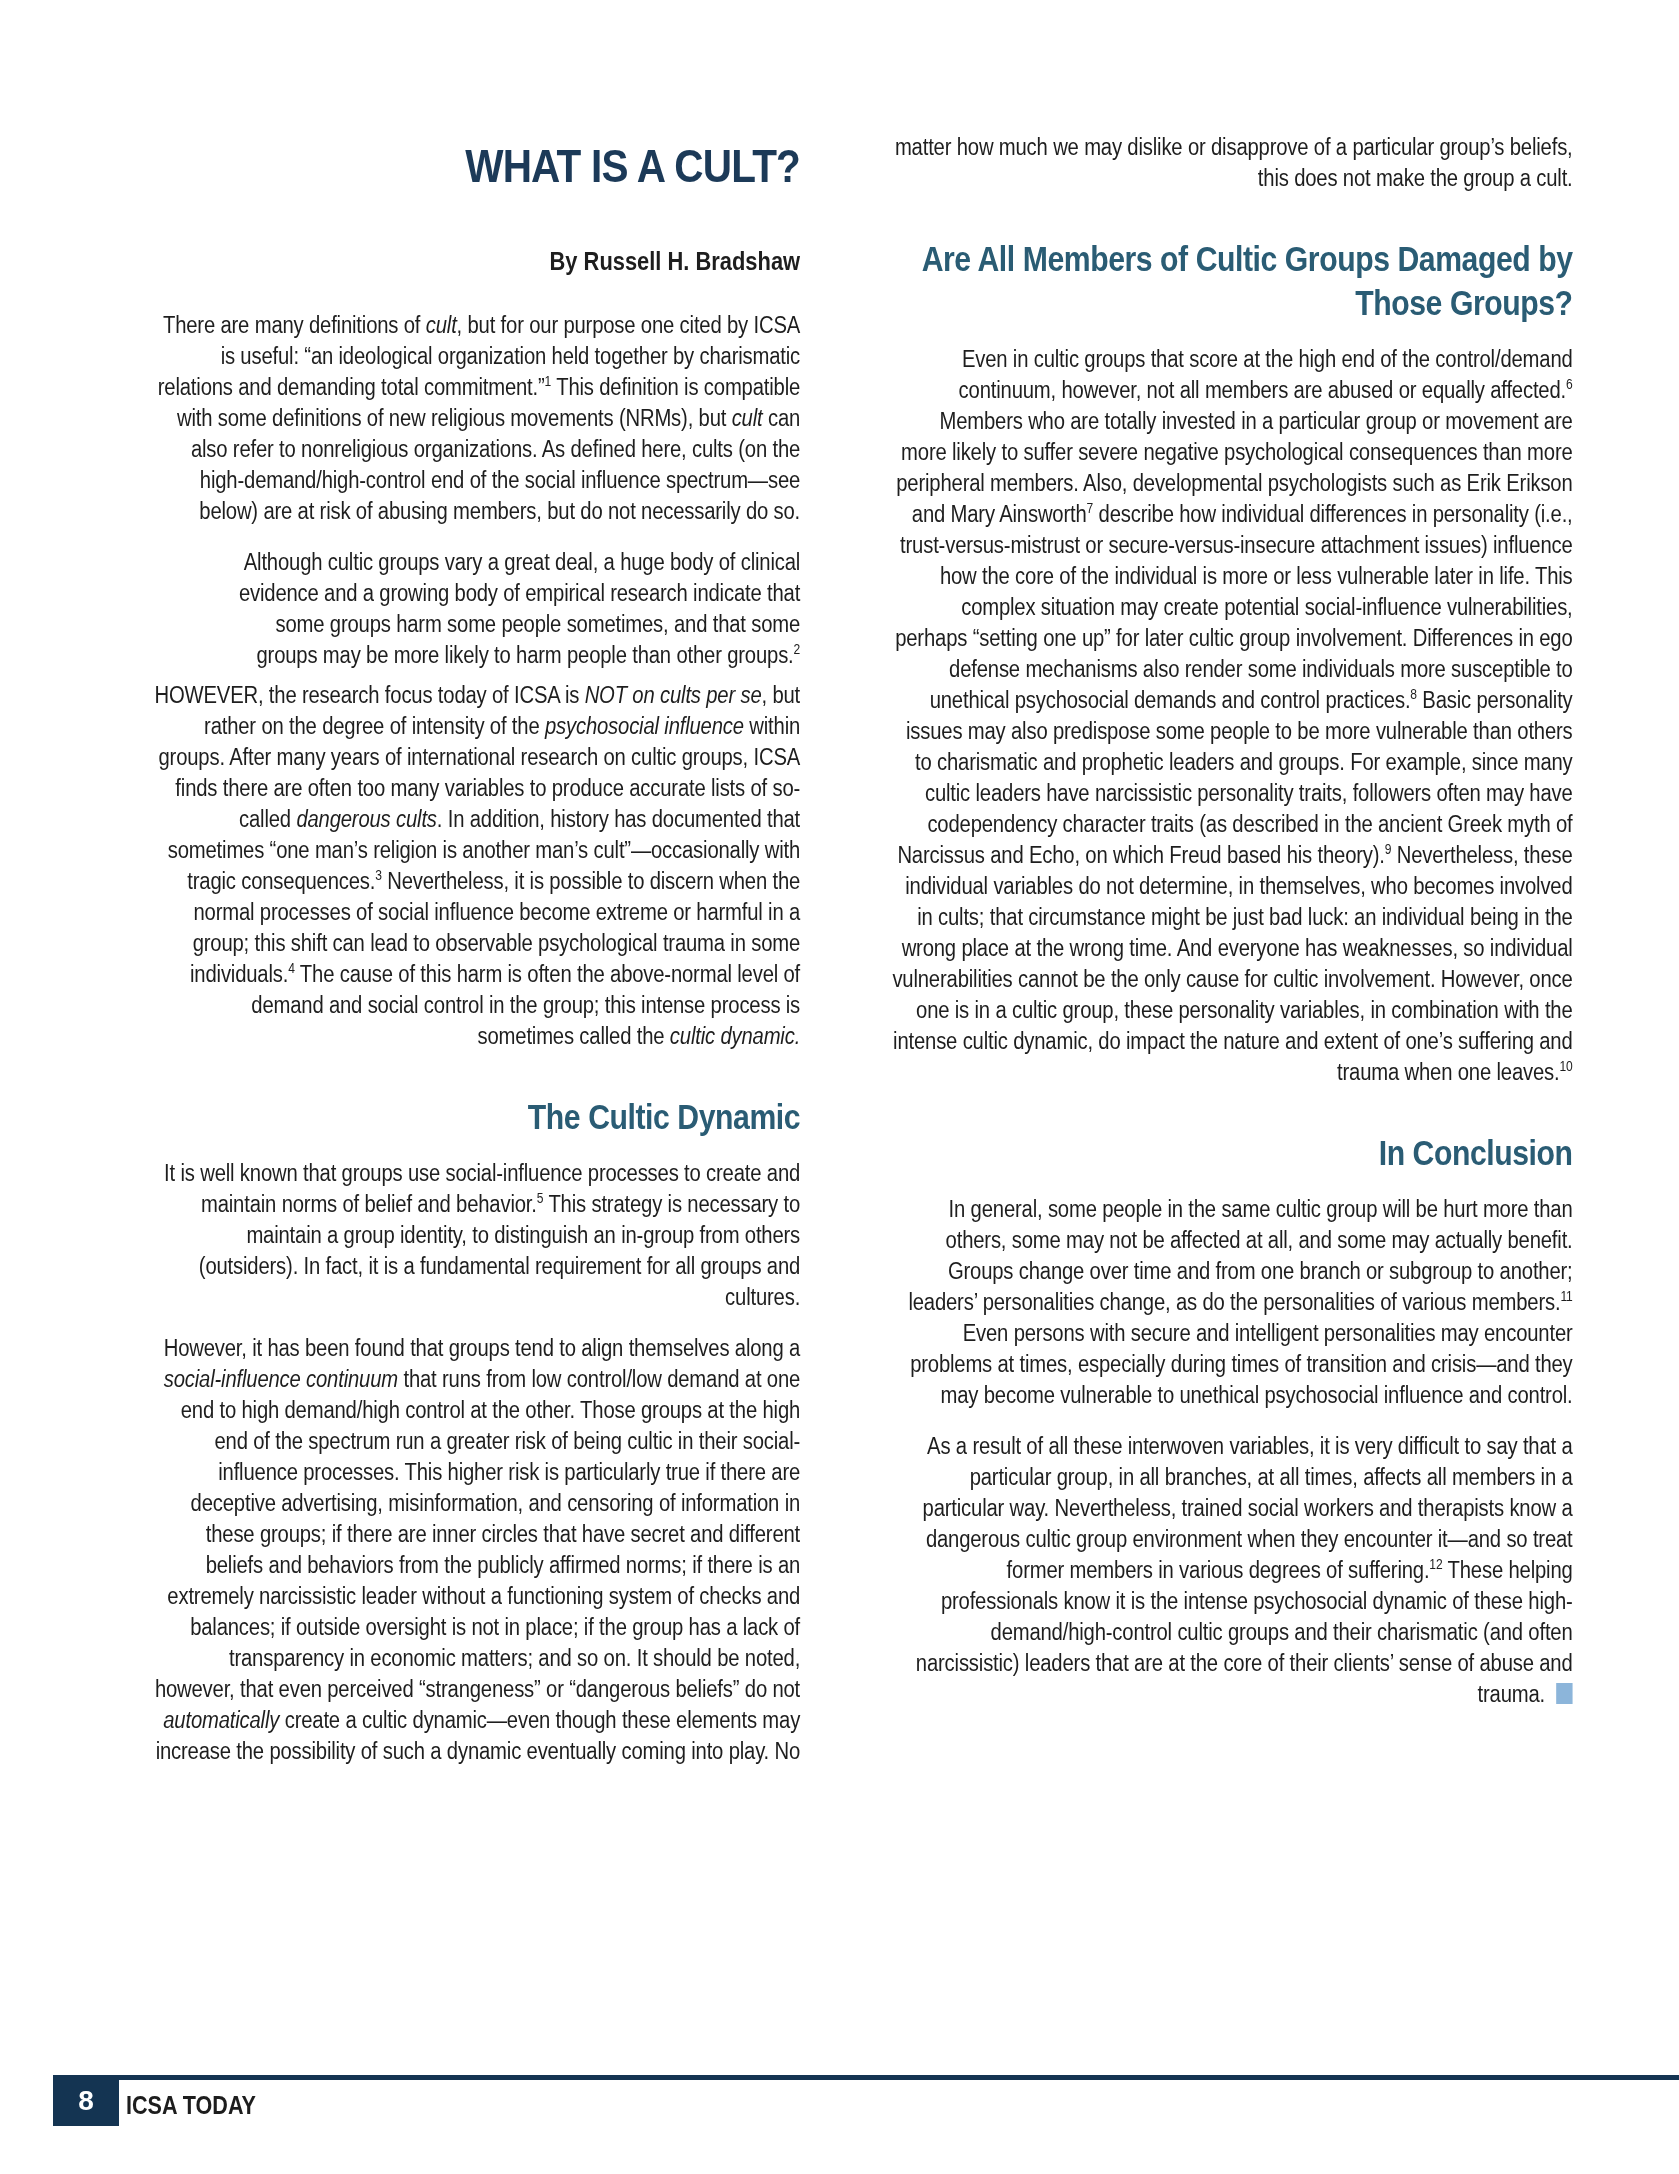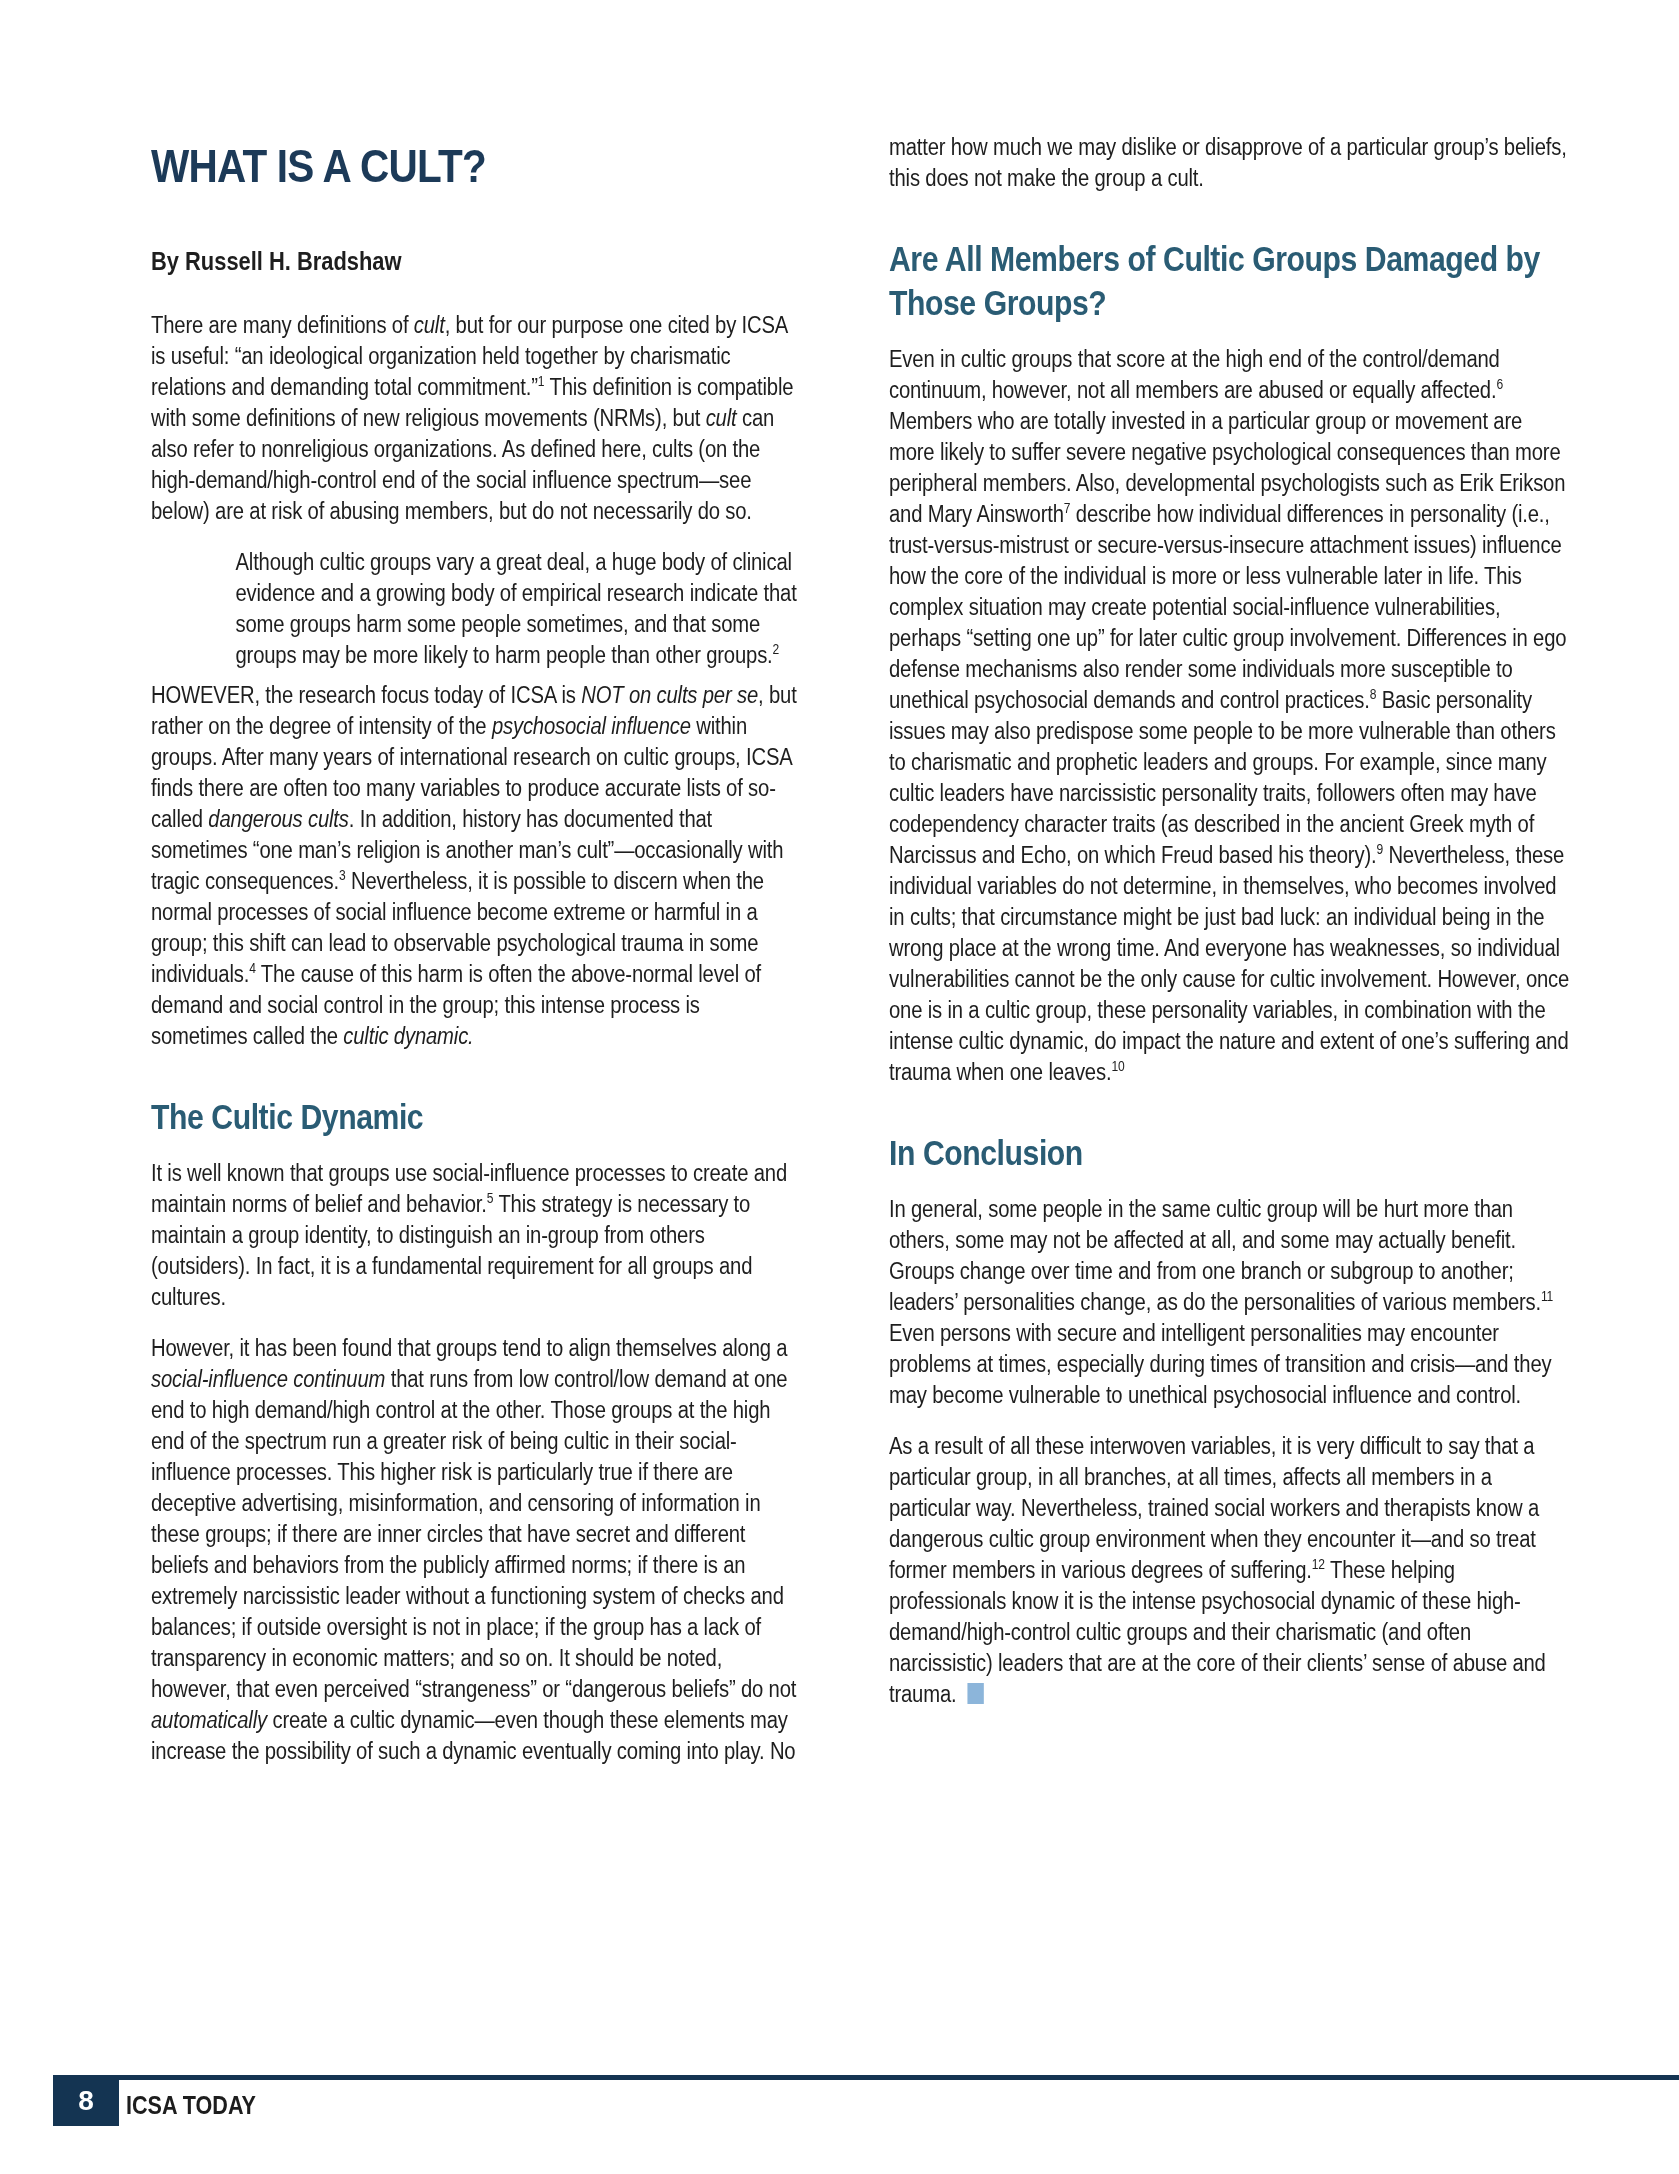--- a/index.html
+++ b/index.html
@@ -4,20 +4,21 @@
 <style>
   html, body { margin: 0; padding: 0; background: #ffffff; }
 
   .page {
     position: relative;
     width: 1680px;
     height: 2174px;
     background: var(--page_bg, #ffffff);
     font-family: "Liberation Sans", sans-serif;
     overflow: hidden;
+    text-align: right;
   }
 
   
   .column {
     position: absolute;
     top: 0;
     transform: scaleX(0.862);
     transform-origin: 0 0;
     color: var(--body_text, #1e1e1e);
   }

